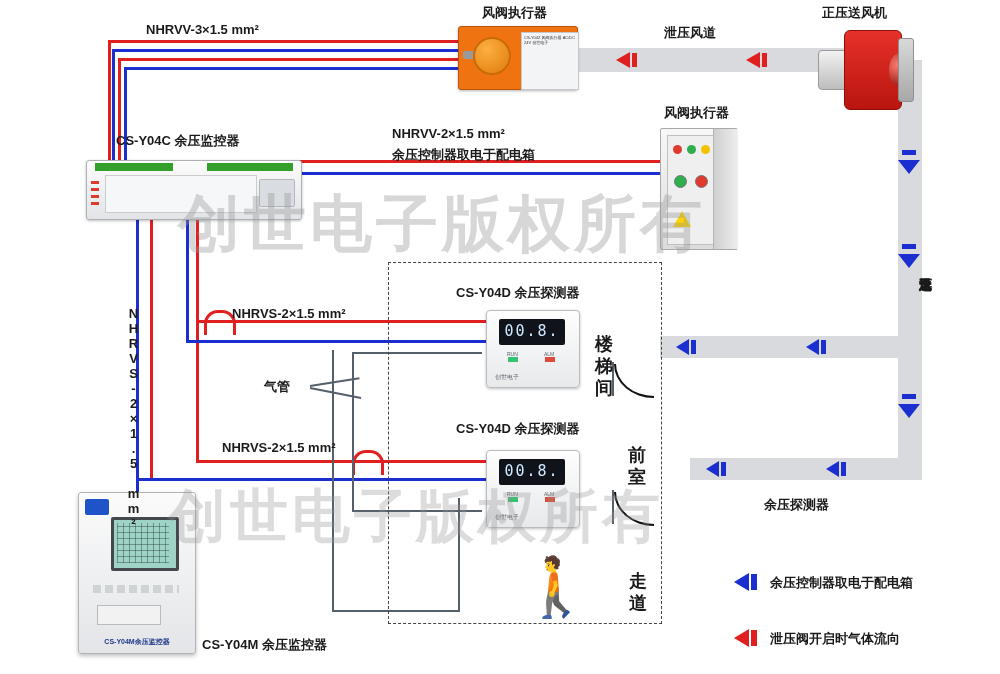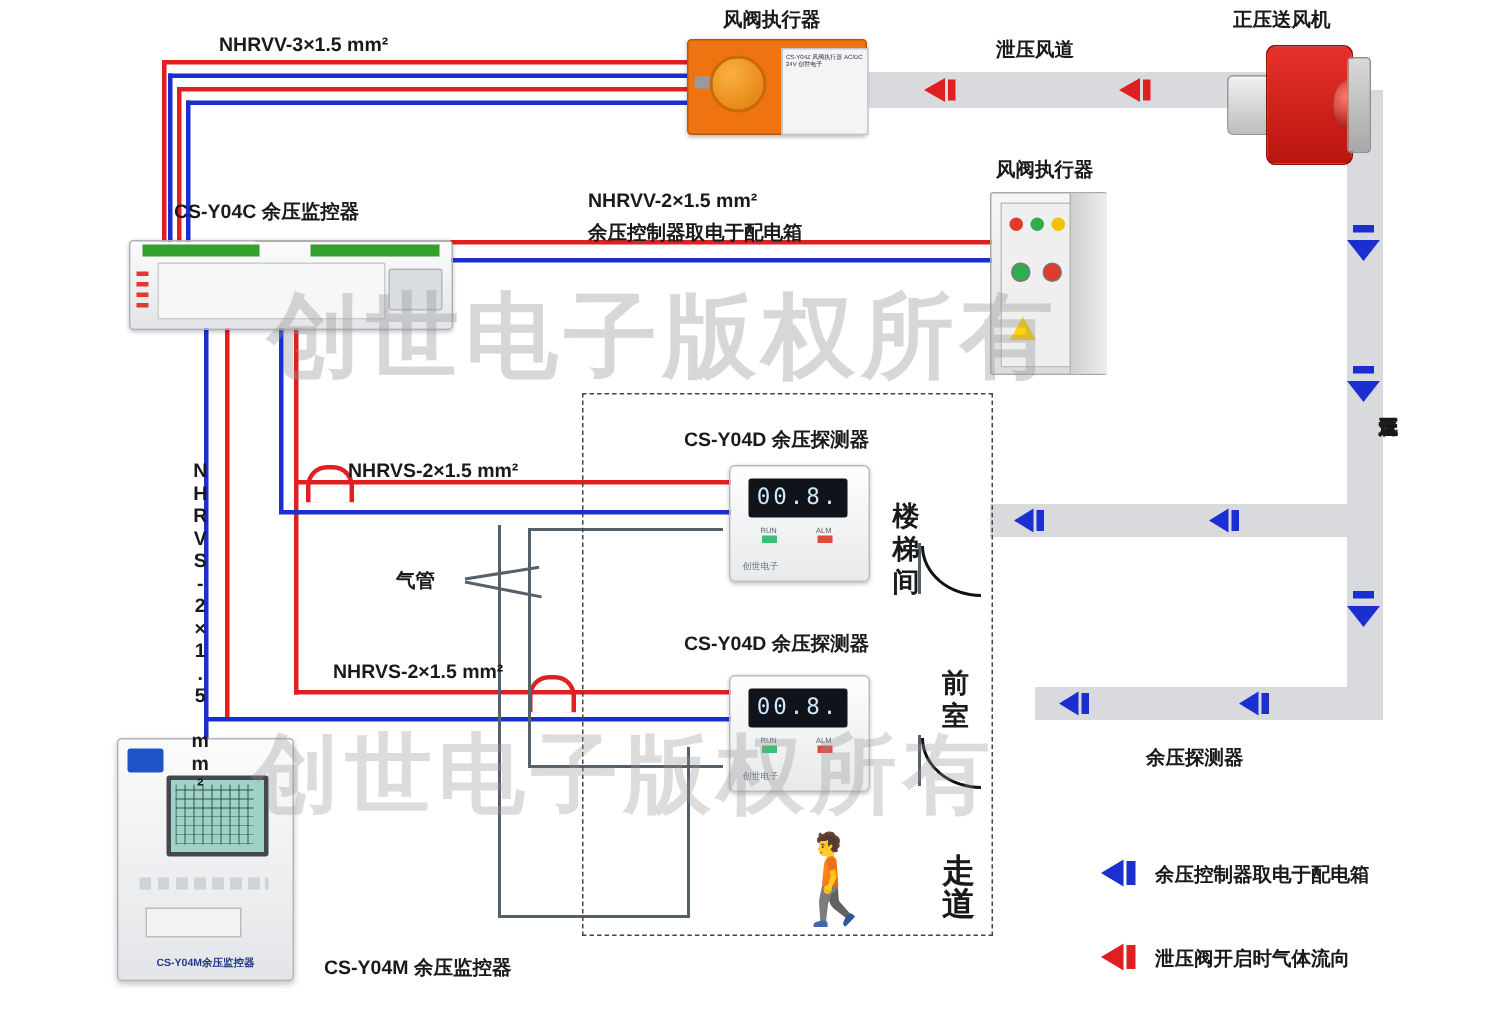--- a/index.html
+++ b/index.html
@@ -250,24 +250,24 @@
   <div class="lbl b" style="left:392px;top:146px;">余压控制器取电于配电箱</div>
   <div class="lbl b" style="left:664px;top:104px;">风阀执行器</div>
   <div class="lbl b" style="left:232px;top:306px;">NHRVS-2×1.5 mm²</div>
   <div class="lbl b" style="left:222px;top:440px;">NHRVS-2×1.5 mm²</div>
   <div class="lbl b v" style="left:126px;top:306px;">NHRVS-2×1.5 mm²</div>
   <div class="lbl b" style="left:456px;top:284px;">CS-Y04D 余压探测器</div>
   <div class="lbl b" style="left:456px;top:420px;">CS-Y04D 余压探测器</div>
   <div class="lbl b" style="left:264px;top:378px;">气管</div>
   <div class="lbl b" style="left:595px;top:296px;font-size:18px;width:20px;white-space:normal;line-height:22px;margin-top:37px;">楼梯间</div>
   <div class="lbl b" style="left:628px;top:444px;font-size:18px;width:20px;white-space:normal;line-height:22px;">前室</div>
-  <div class="lbl b" style="left:628px;top:570px;font-size:22px;width:20px;white-space:normal;line-height:22px;text-align:center;">走道</div>
+  <div class="lbl b" style="left:628px;top:570px;font-size:18px;width:20px;white-space:normal;line-height:22px;text-align:center;">走道</div>
   <div class="lbl b" style="left:764px;top:496px;">余压探测器</div>
   <div class="lbl b v" style="left:916px;top:268px;">正压送风管道</div>
-  <div class="lbl b" style="left:216px;top:636px;">CS-Y04M 余压监控器</div>
+  <div class="lbl b" style="left:202px;top:636px;">CS-Y04M 余压监控器</div>
 
   <div style="position:absolute;left:734px;top:573px;width:0;height:0;border-top:9px solid transparent;border-bottom:9px solid transparent;border-right:15px solid #1b2fd0;"></div>
   <div style="position:absolute;left:751px;top:574px;width:6px;height:16px;background:#1b2fd0;"></div>
   <div class="lbl b" style="left:770px;top:574px;">余压控制器取电于配电箱</div>
 
   <div style="position:absolute;left:734px;top:629px;width:0;height:0;border-top:9px solid transparent;border-bottom:9px solid transparent;border-right:15px solid #e02020;"></div>
   <div style="position:absolute;left:751px;top:630px;width:6px;height:16px;background:#e02020;"></div>
   <div class="lbl b" style="left:770px;top:630px;text-align:center;">泄压阀开启时气体流向</div>
 
 </div>

